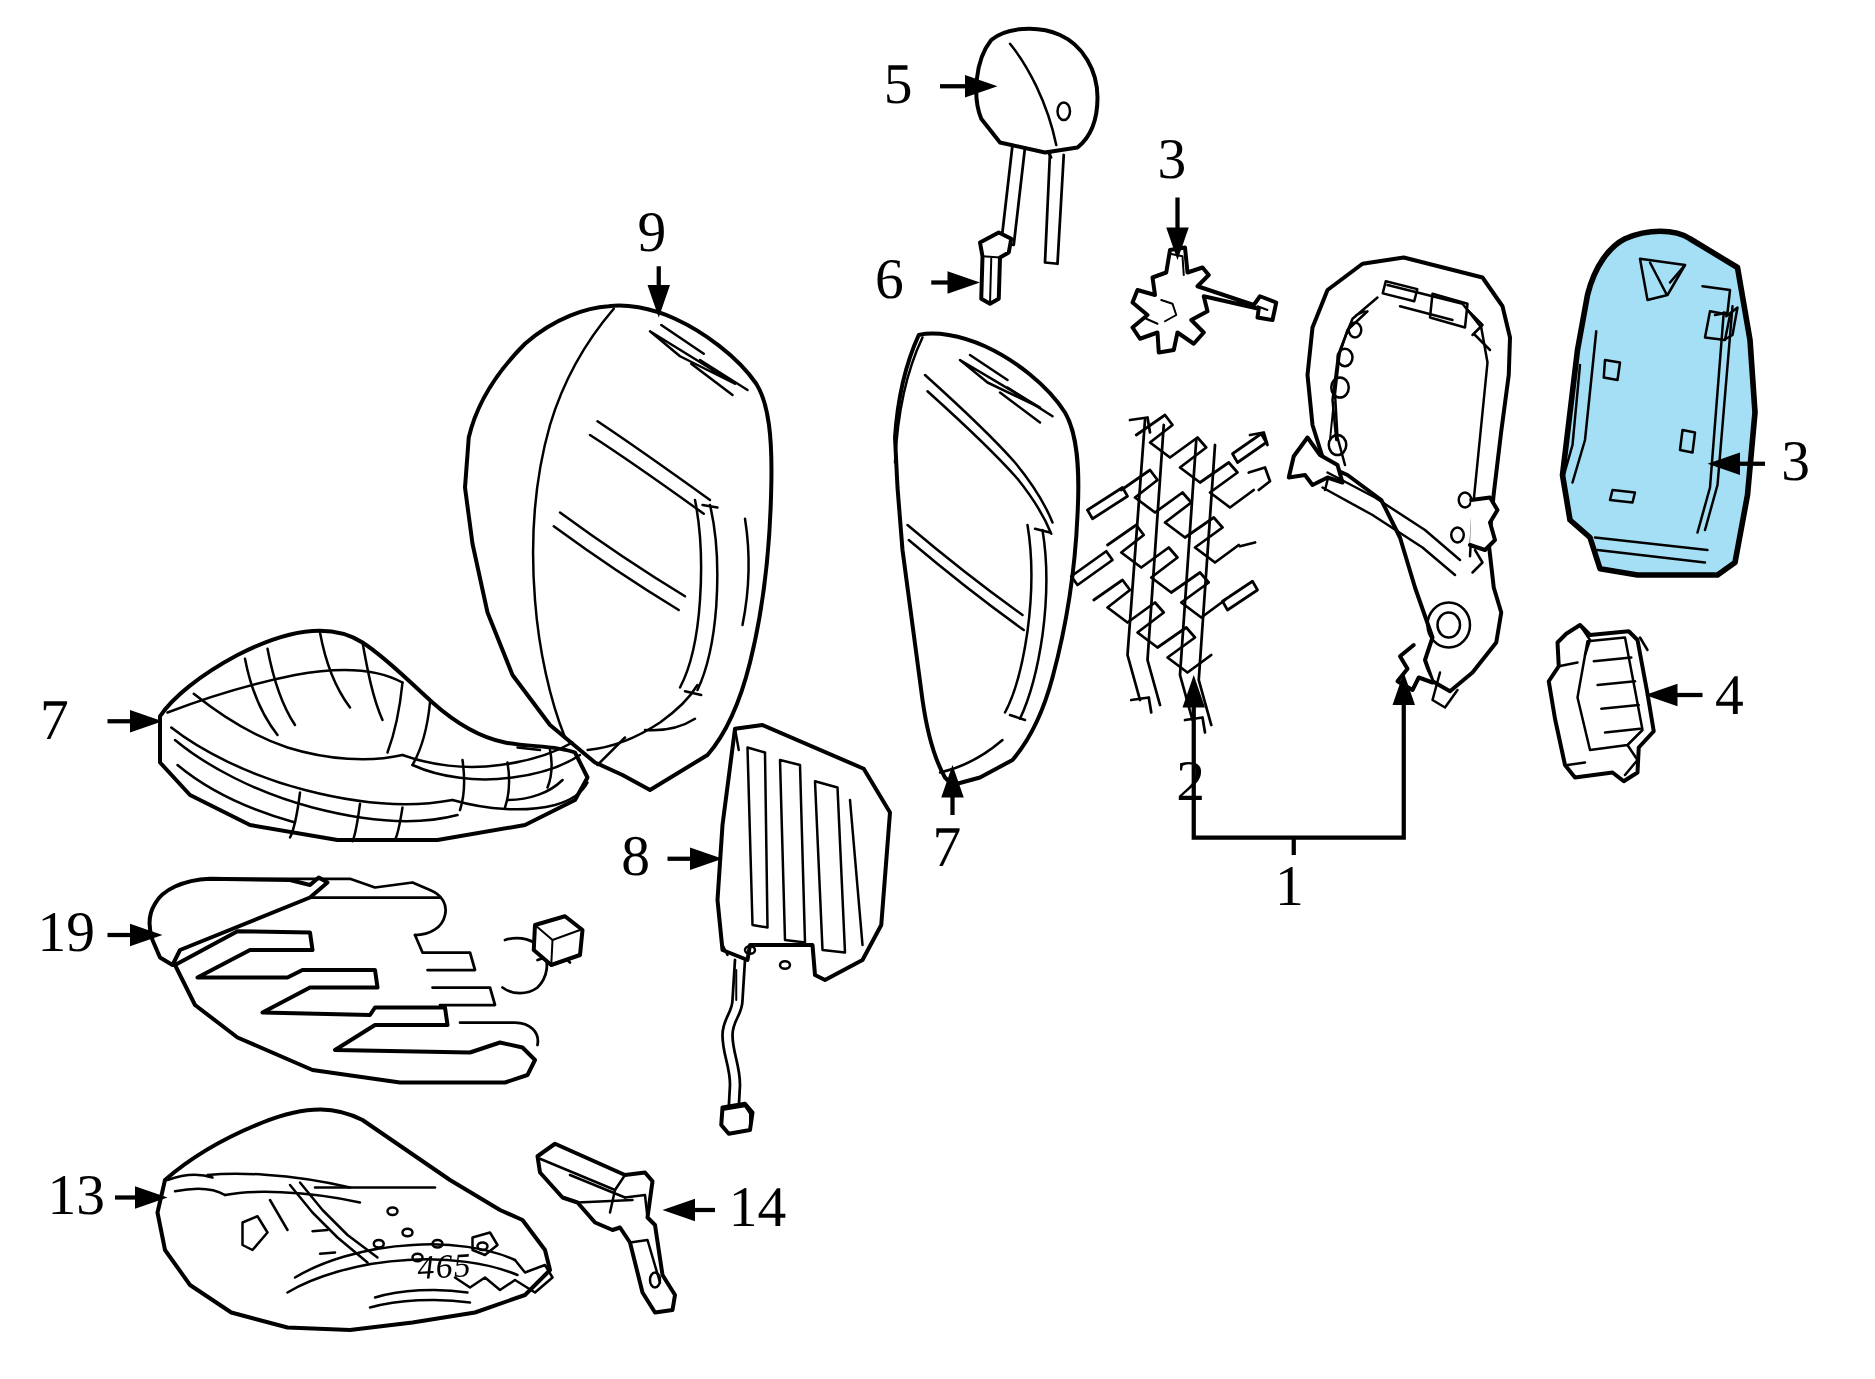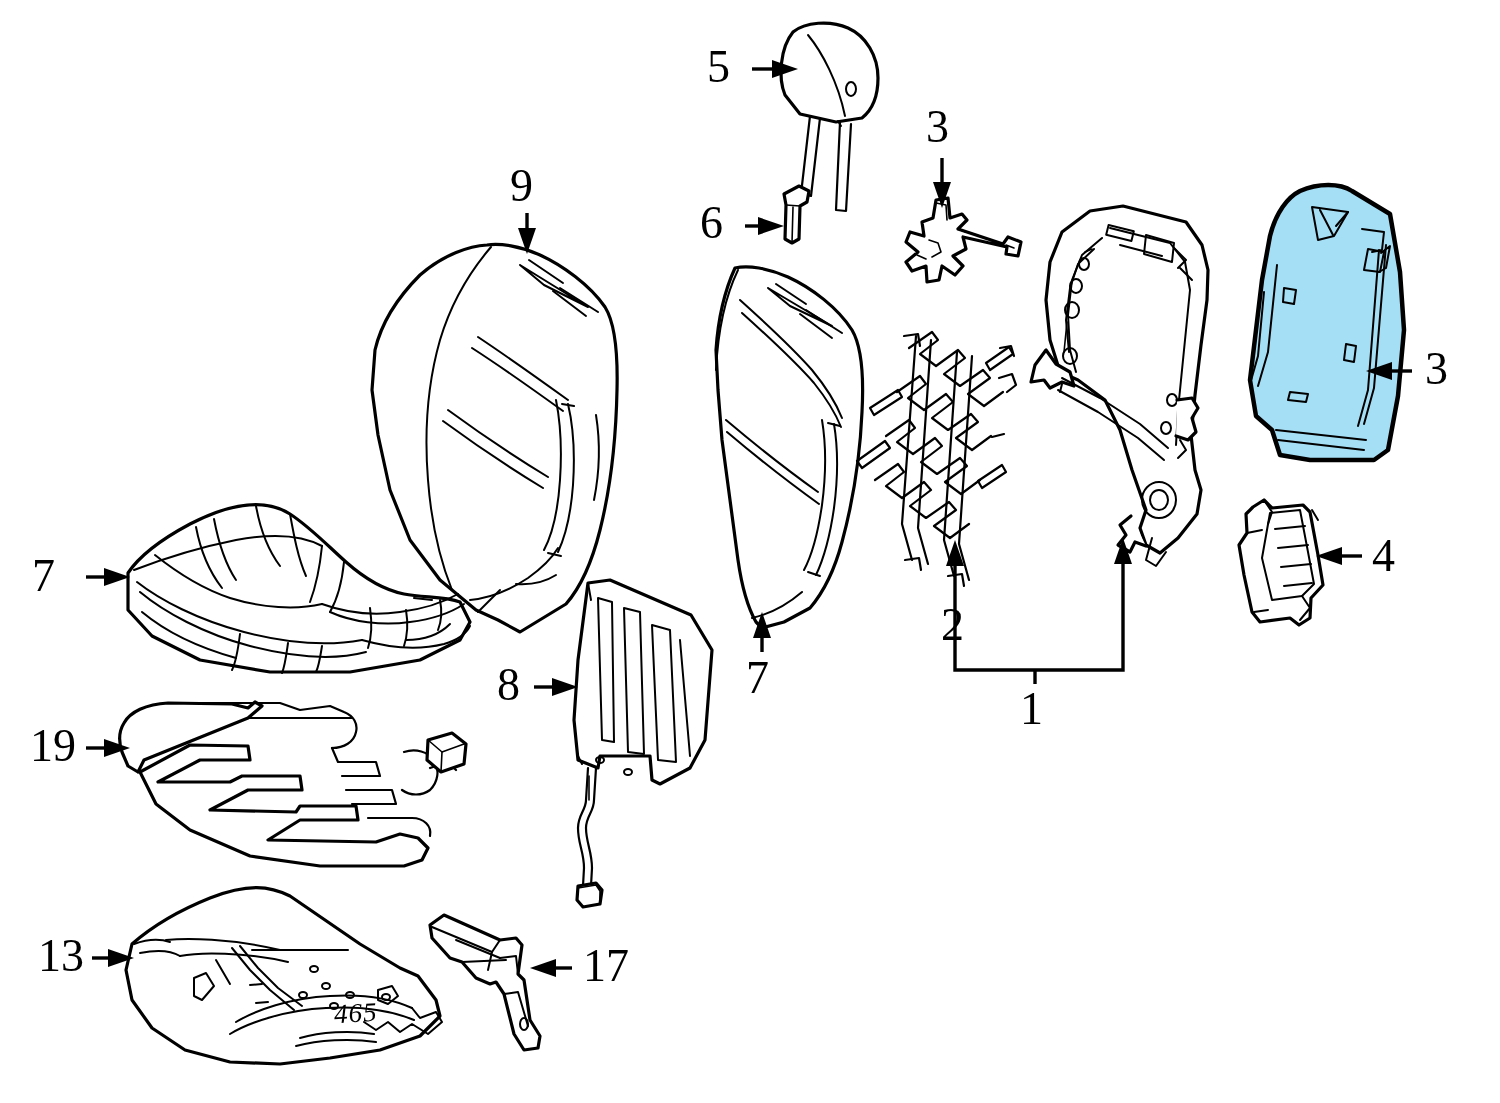--- a/index.html
+++ b/index.html
@@ -430,17 +430,17 @@
   <div class="callout-label" style="left:510px; top:163px;">9</div>
 
   <div class="callout-label" style="left:1425px; top:346px;">3</div>
 
   <div class="callout-label" style="left:32px; top:553px;">7</div>
 
   <div class="callout-label" style="left:30px; top:723px;">19</div>
 
   <div class="callout-label" style="left:38px; top:933px;text-align:right;">13</div>
 
-  <div class="callout-label" style="left:583px; top:943px;">17</div>
+  <div class="callout-label" style="left:583px; top:943px;">14</div>
 
   <div class="mark-465" style="left:334px; top:998px;">465</div>
 
 </div>
 
 </body></html>

